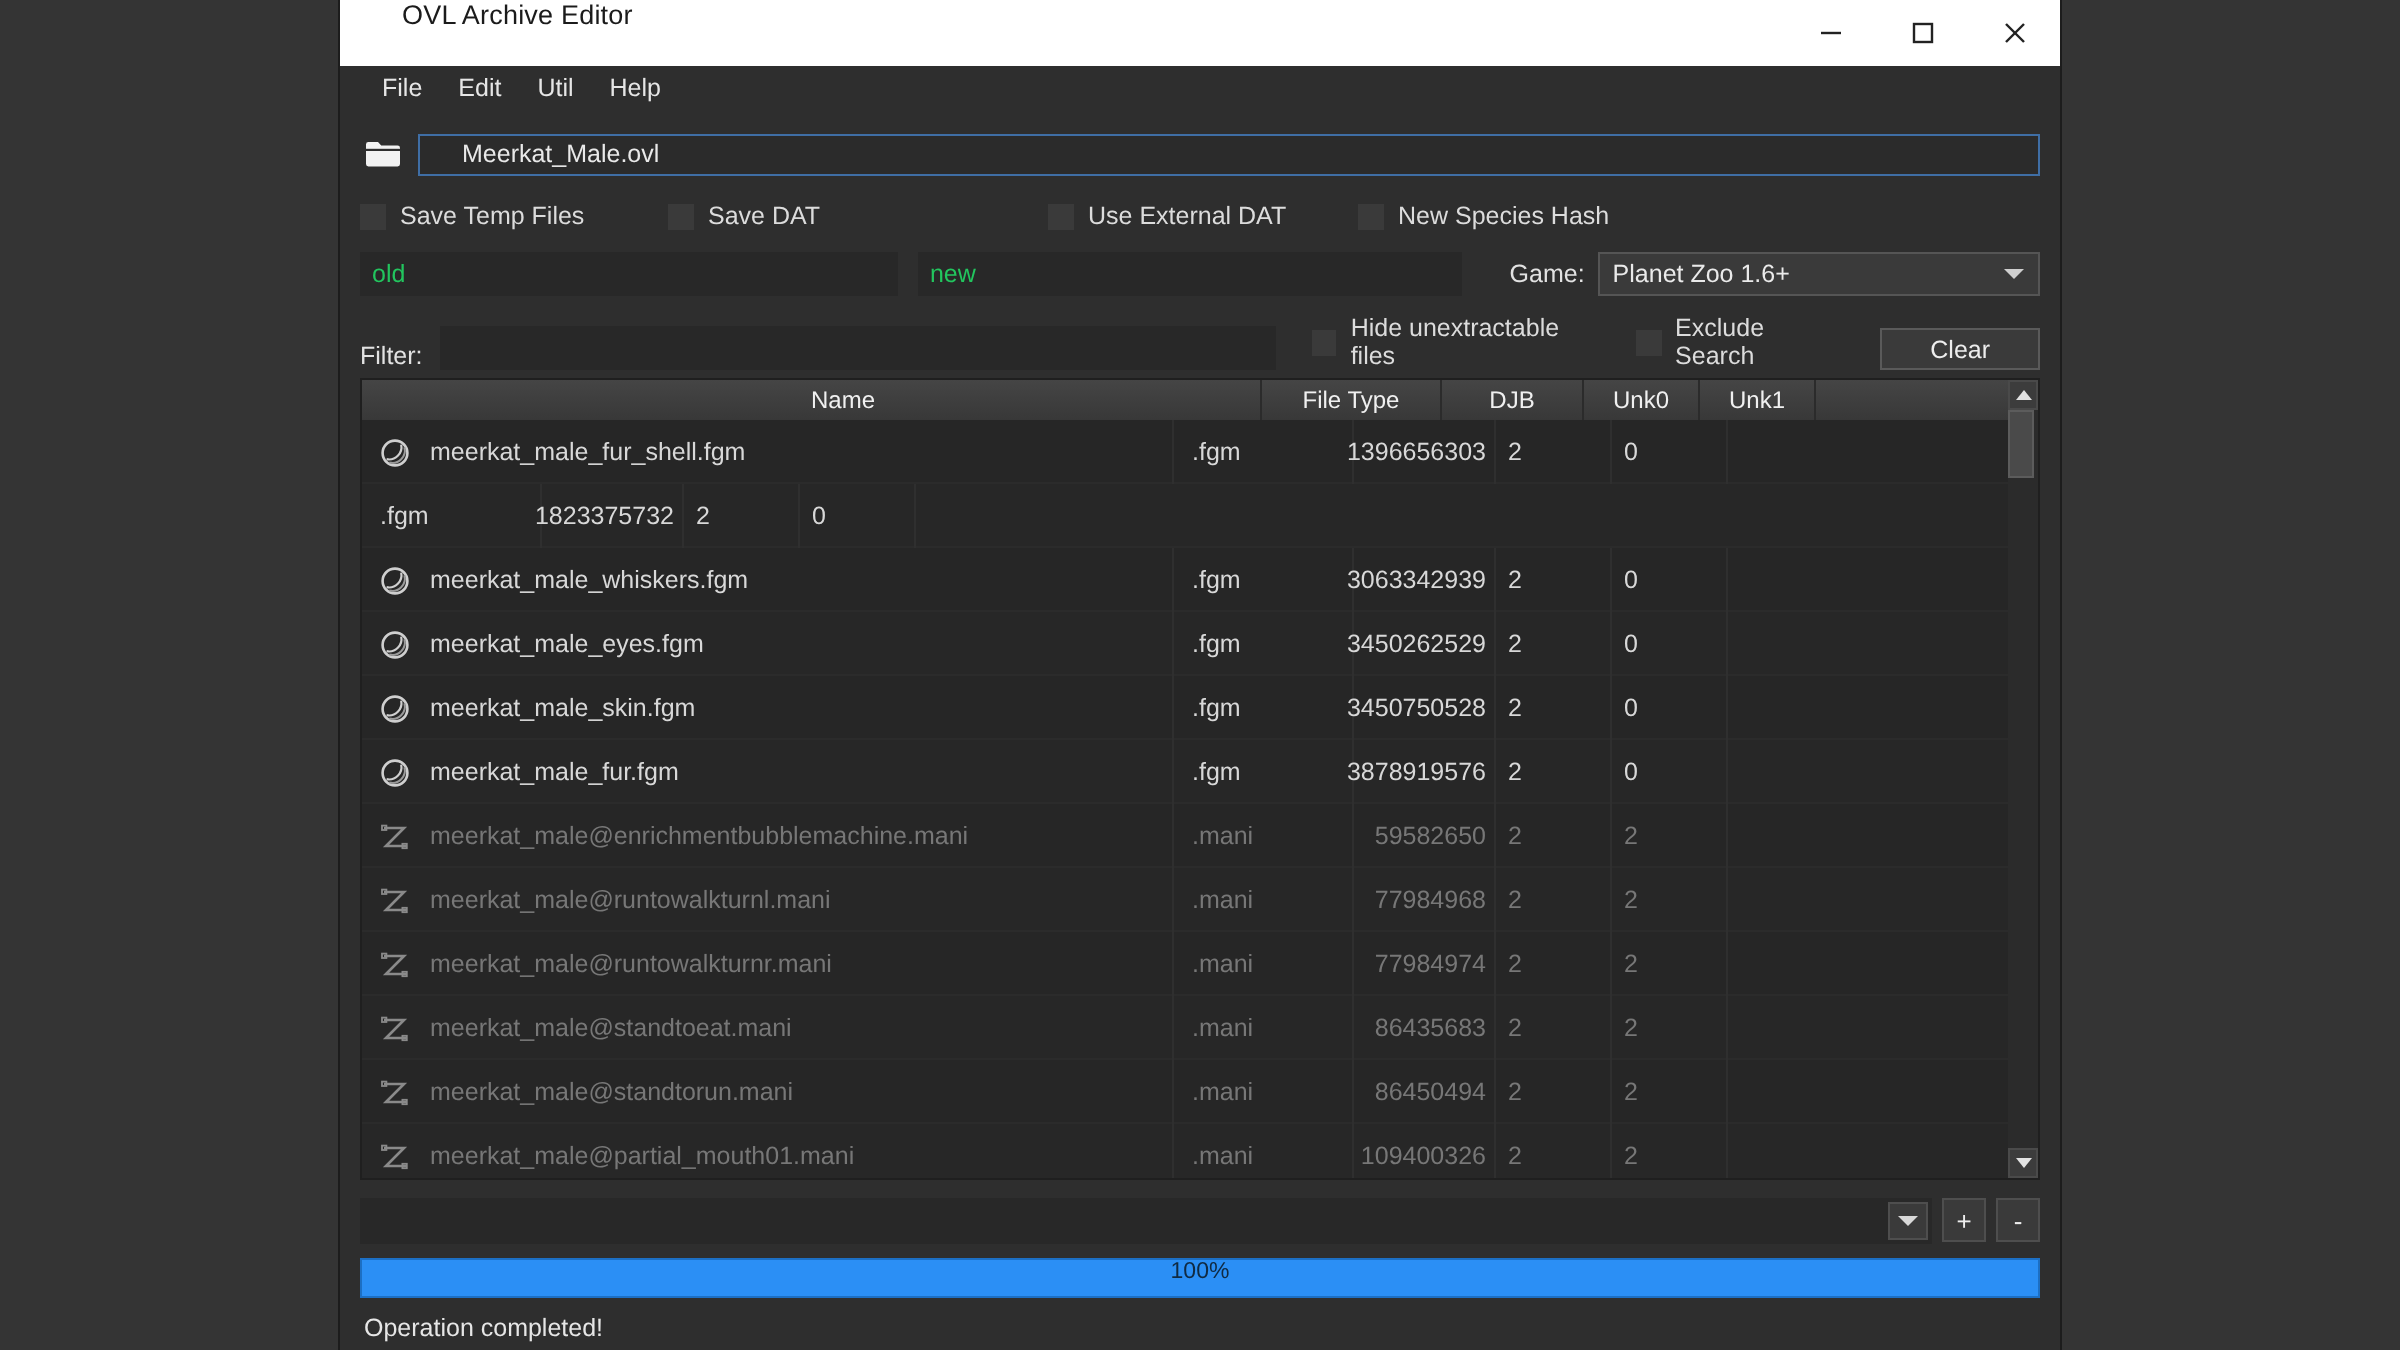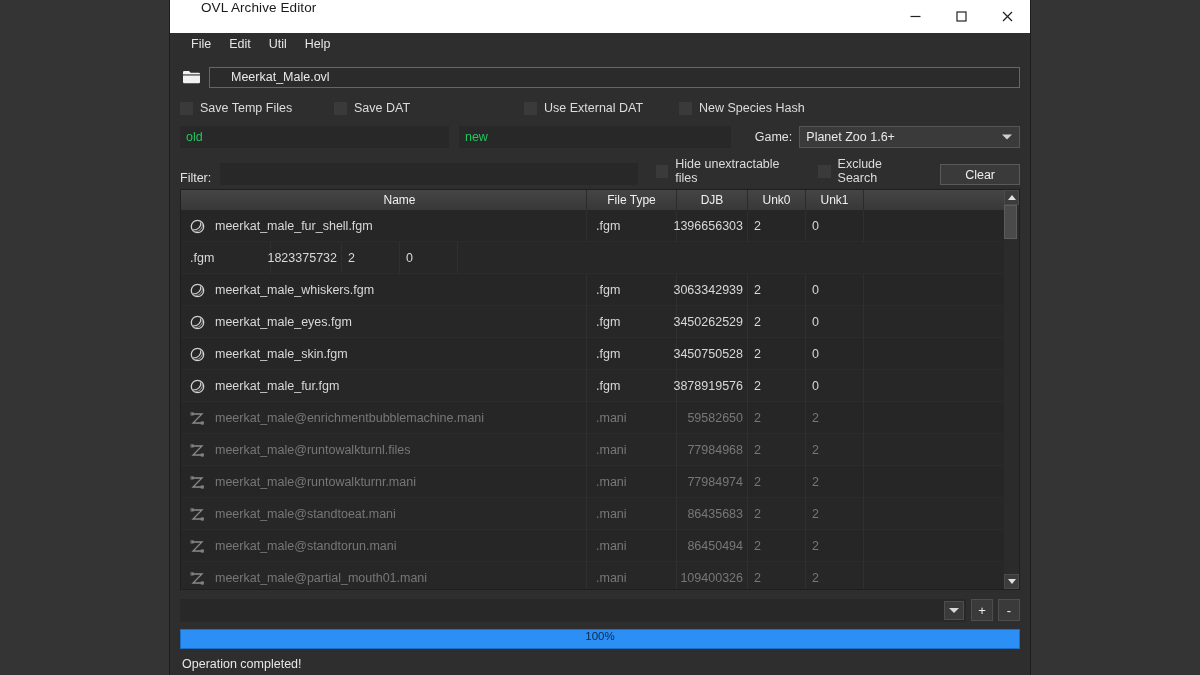--- a/index.html
+++ b/index.html
@@ -108,21 +108,21 @@
   .table-wrap {
     margin-top: 4px; border: 1px solid #1f1f1f; background: #262626;
     display: flex; flex-direction: column; height: 401px; position: relative;
   }
   .thead { display: flex; height: 20px; flex: 0 0 20px; background: #3d3d3d; }
   .th {
     font-size: 12px; color: #f0f0f0; display: flex; align-items: center; justify-content: center;
     border-right: 1px solid #2b2b2b; height: 20px;
     background: linear-gradient(#454545, #383838);
   }
-  .th-name { width: 406px; padding-left: 32px; }
+  .th-name { width: 450px; padding-left: 32px; }
   .th-ftype { width: 90px; }
   .th-djb { width: 71px; }
   .th-unk0 { width: 58px; }
   .th-unk1 { width: 58px; }
   .th-blank { flex: 1; border-right: none; }
 
   .tbody { flex: 1; overflow: hidden; position: relative; }
   .trow { display: flex; height: 32px; border-bottom: 1px solid #2b2b2b; }
   .trow.alt { background: #272727; }
   .trow.mani { }
@@ -394,21 +394,21 @@
             </div>
             <div class="trow mani alt">
               <div class="cell c-name">
                 <span class="row-icon">
                   <svg width="15" height="15" viewBox="0 0 15 15">
                     <path d="M2 3 L12 3 L3 12 L13 12" fill="none" stroke="#8a8a8a" stroke-width="1.3"></path>
                     <rect x="1" y="1.8" width="2.2" height="2.2" fill="none" stroke="#8a8a8a" stroke-width="0.9"></rect>
                     <rect x="11.2" y="10.9" width="2.2" height="2.2" fill="none" stroke="#8a8a8a" stroke-width="0.9"></rect>
                   </svg>
                 </span>
-                <span>meerkat_male@runtowalkturnl.files</span>
+                <span>meerkat_male@runtowalkturnl.mani</span>
               </div>
               <div class="cell c-ftype">.mani</div>
               <div class="cell c-djb">77984968</div>
               <div class="cell c-unk0">2</div>
               <div class="cell c-unk1">2</div>
               <div class="cell c-blank"></div>
             </div>
             <div class="trow mani">
               <div class="cell c-name">
                 <span class="row-icon">

